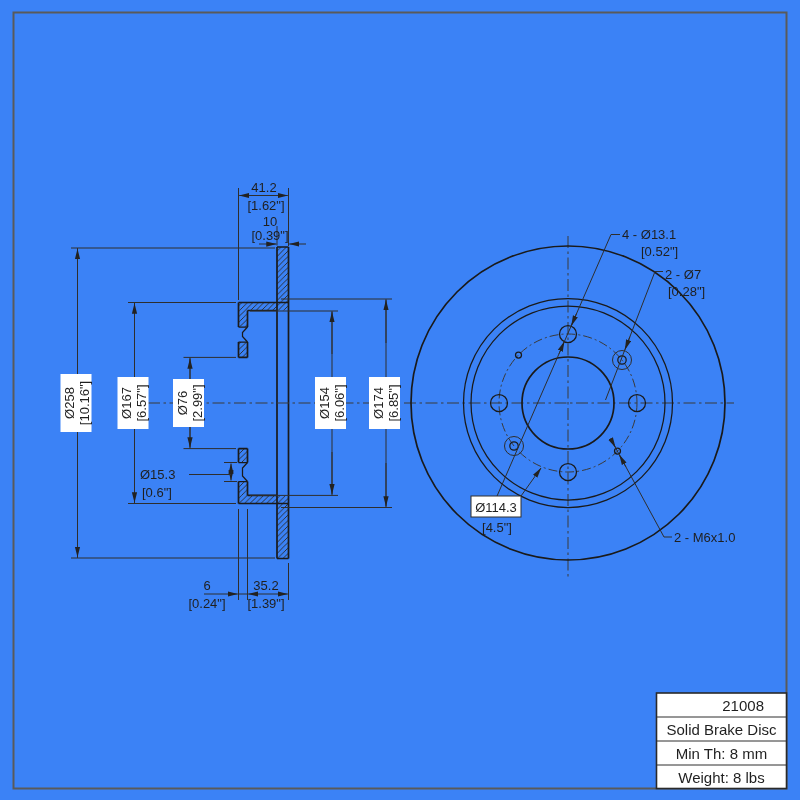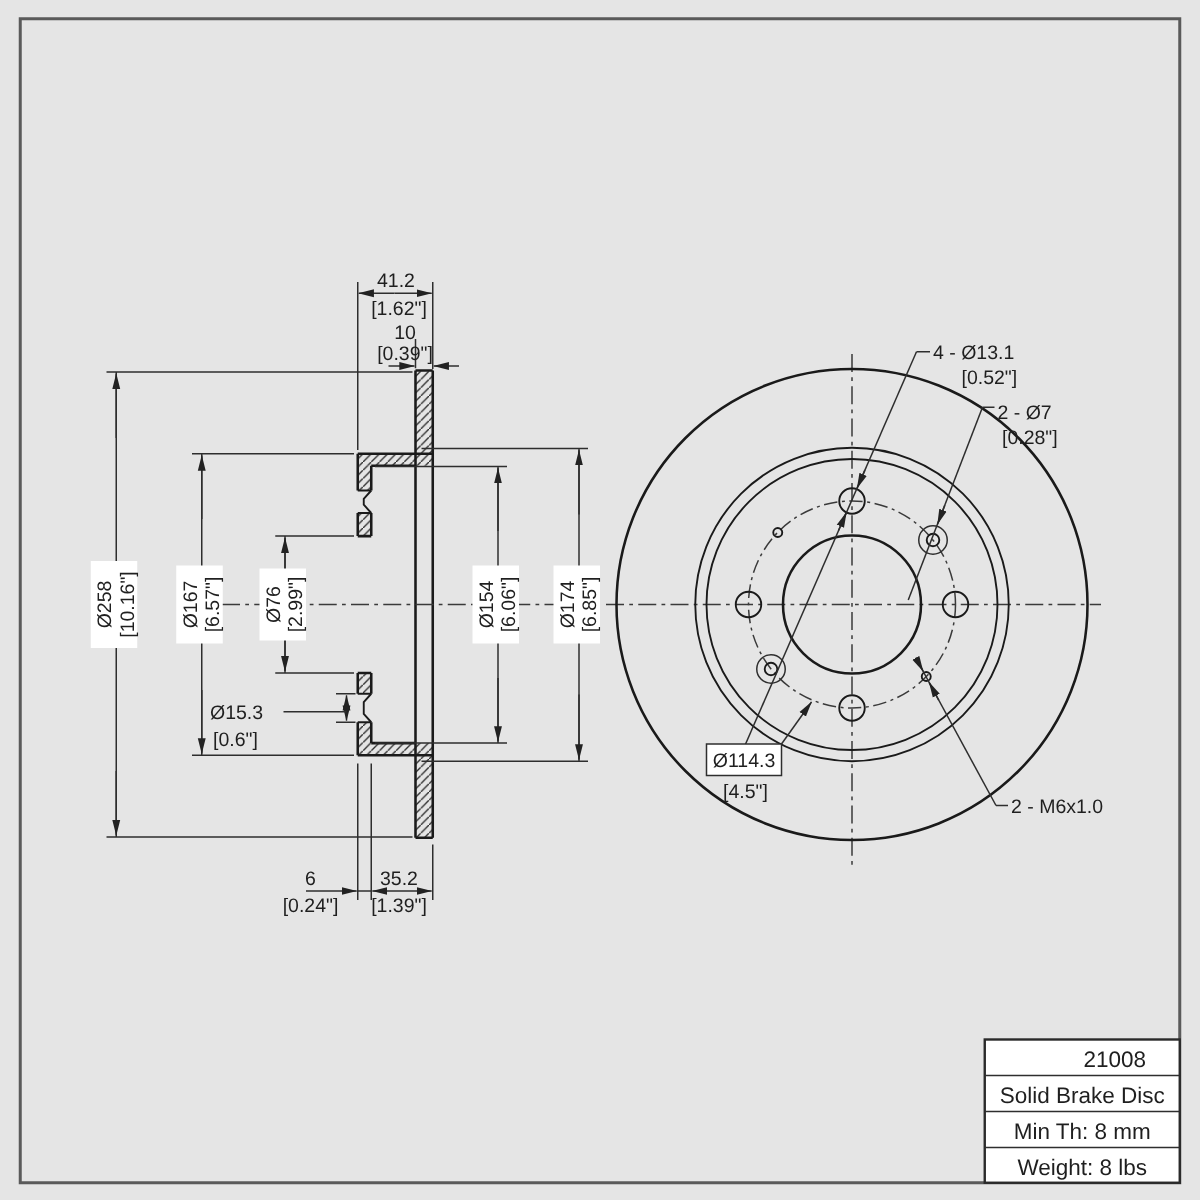--- a/index.html
+++ b/index.html
@@ -1,16 +1,16 @@
 <!DOCTYPE html>
 <html><head>
 <meta charset="utf-8">
 <style>
   html,body{margin:0;padding:0;background:#fff;}
-  .page{position:relative;width:800px;height:800px;background:#e5e5e5;font-family:"Liberation Sans",sans-serif;}
+  .page{position:relative;width:800px;height:800px;background:#3b82f6;font-family:"Liberation Sans",sans-serif;}
   svg{position:absolute;left:0;top:0;}
   .ol{stroke:#1a1a1a;stroke-width:1.7;fill:none;stroke-linecap:butt;}
   .med{stroke:#1a1a1a;stroke-width:1.25;fill:none;}
   .th{stroke:#2e2e2e;stroke-width:1;fill:none;}
   .cl{stroke:#3a3a3a;stroke-width:1;fill:none;stroke-dasharray:12 3.5 2.5 3.5;}
   .bcl{stroke:#3a3a3a;stroke-width:1;fill:none;stroke-dasharray:9 3 2 3;}
   .dtxt{font-size:13px;fill:#1f1f1f;}
   .ttxt{font-size:15px;fill:#1f1f1f;}
   .wbg{fill:#ffffff;stroke:none;}
 </style>

